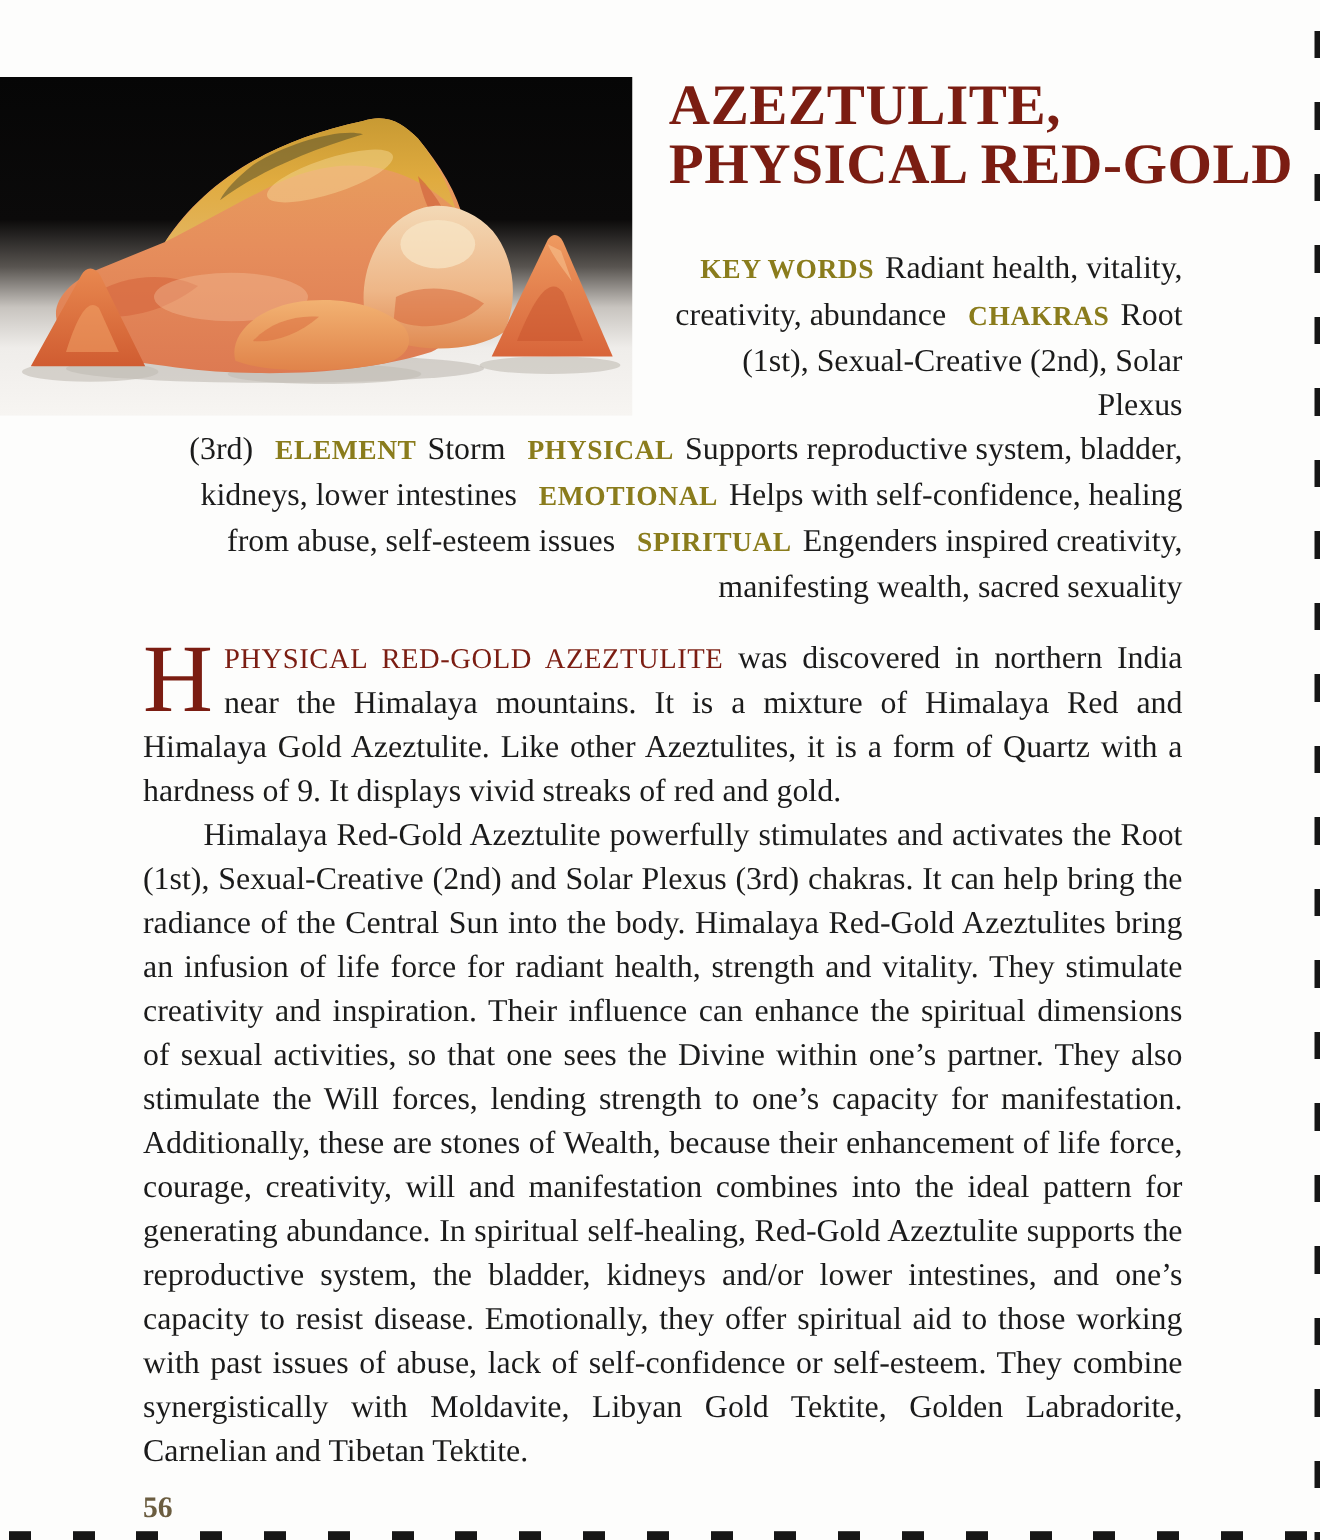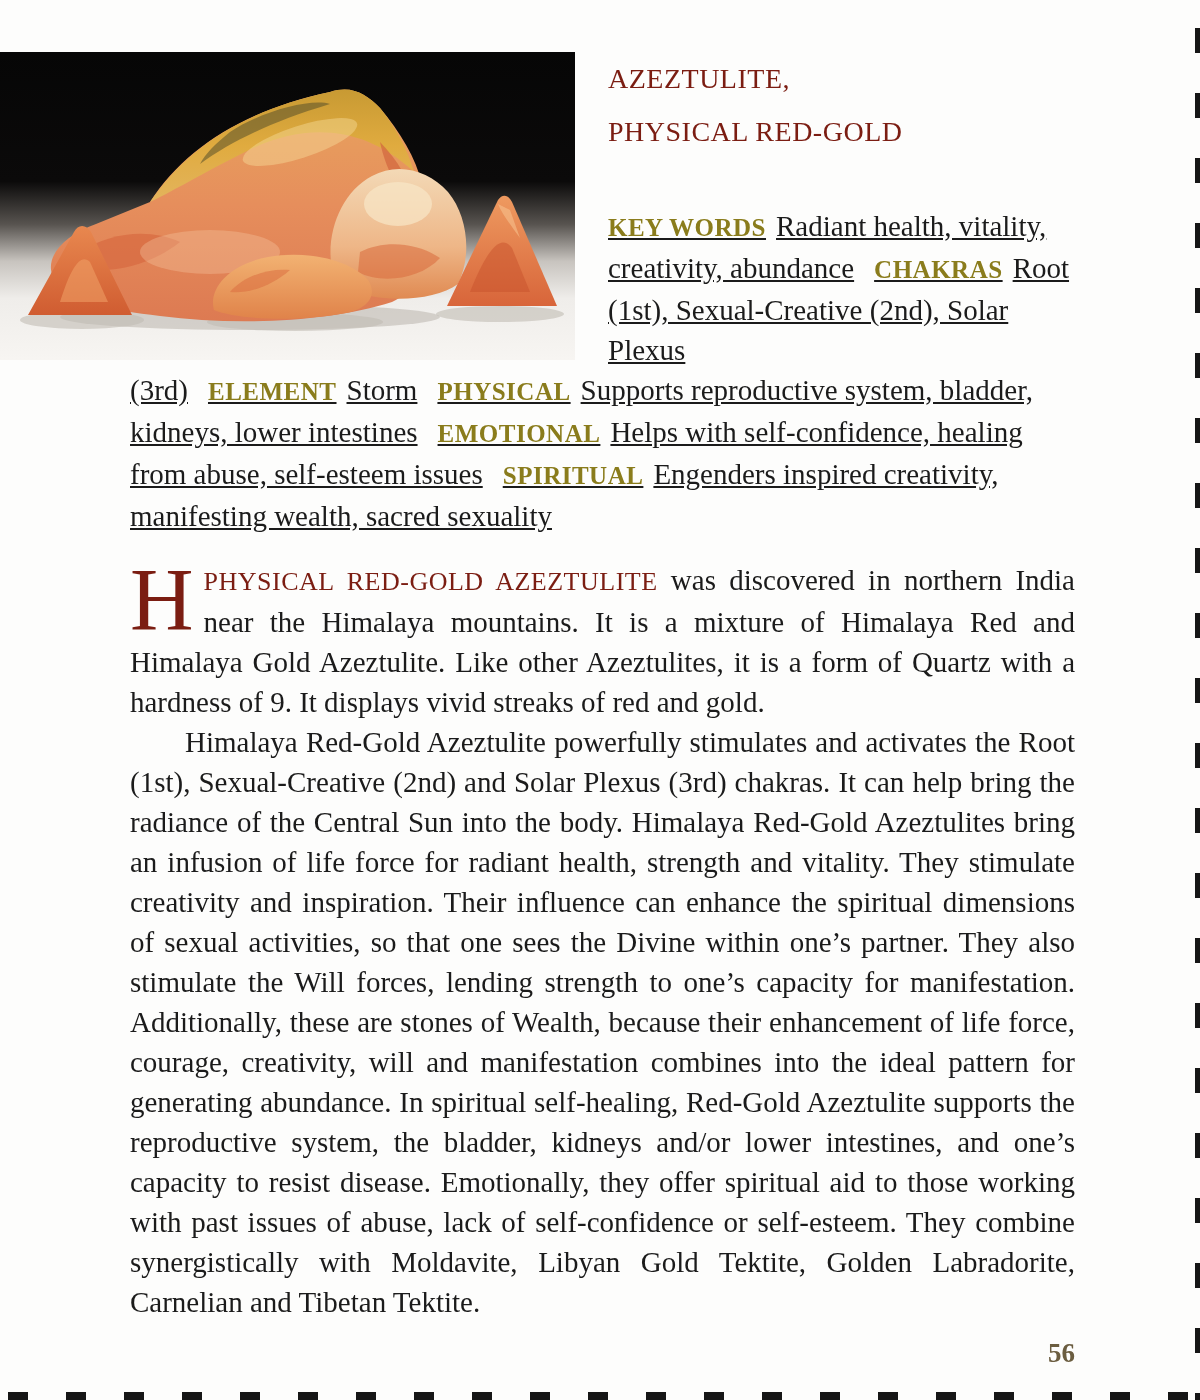--- a/index.html
+++ b/index.html
@@ -18,35 +18,34 @@
   
   .photo {
     float: left;
     width: 575px;
     height: 308px;
     margin: 0 33px 0 -130px;
   }
   .photo svg { display:block; width:100%; height:100%; }
   
   .title {
-    margin: 52px 0 48px 0;
+    margin: 70px 0 48px 0;
     color: #7b1d12;
-    font-size: 28px;
+    font-size: 52px;
     line-height: 53px;
-    font-weight: normal;
+    font-weight: bold;
     letter-spacing: 0.5px;
   }
   .title .tline { display:block; white-space: nowrap; }
   
   .props {
     margin: 0;
     font-size: 29px;
     line-height: 40px;
-    text-align: left;
-    text-decoration: underline;
+    text-align: right;
   }
   .plabel {
     font-weight: bold;
     color: #8a7c1c;
     font-size: 25px;
     letter-spacing: 0.5px;
     margin: 0 10px 0 20px;
   }
   .plabel.first { margin-left: 0; }
   
@@ -65,21 +64,21 @@
     margin: 2px 10px 0 0;
   }
   .lead {
     color: #7b1d12;
     font-size: 26px;
     letter-spacing: 0.5px;
   }
   .pagenum {
     clear: both;
     margin-top: 16px;
-    text-align: right;
+    text-align: left;
     font-weight: bold;
     font-size: 27px;
     color: #6b5d40;
   }
   
   .marks-right {
     position: absolute;
     top: 0; right: 0;
     width: 5px; height: 100%;
     background: repeating-linear-gradient(180deg,

